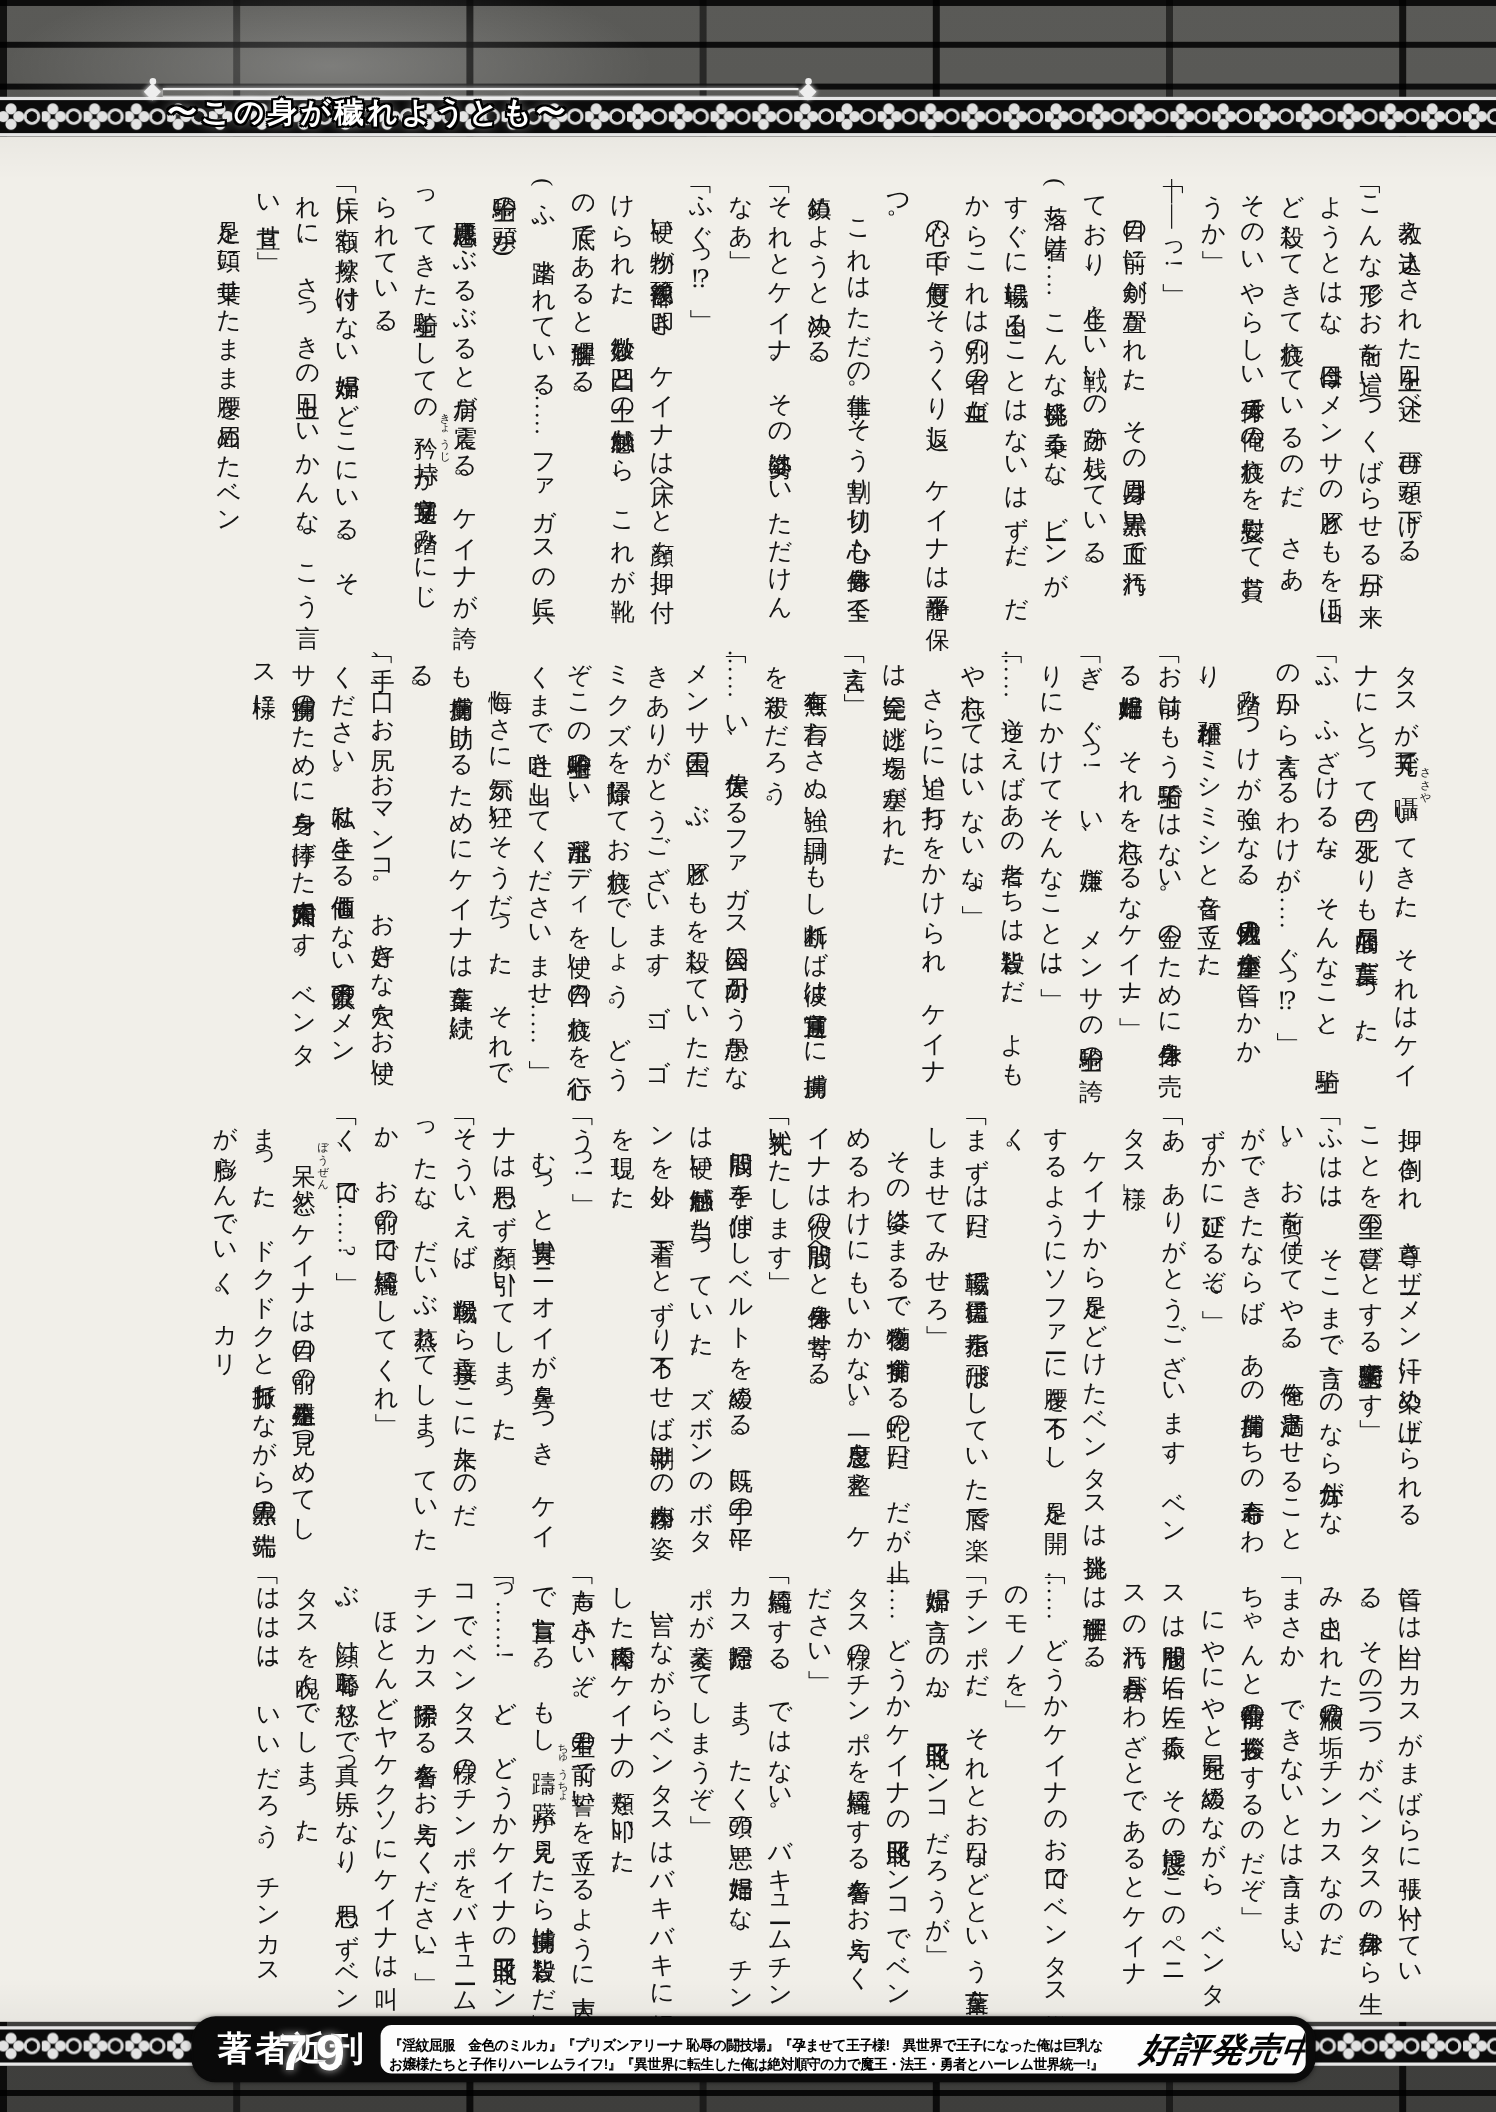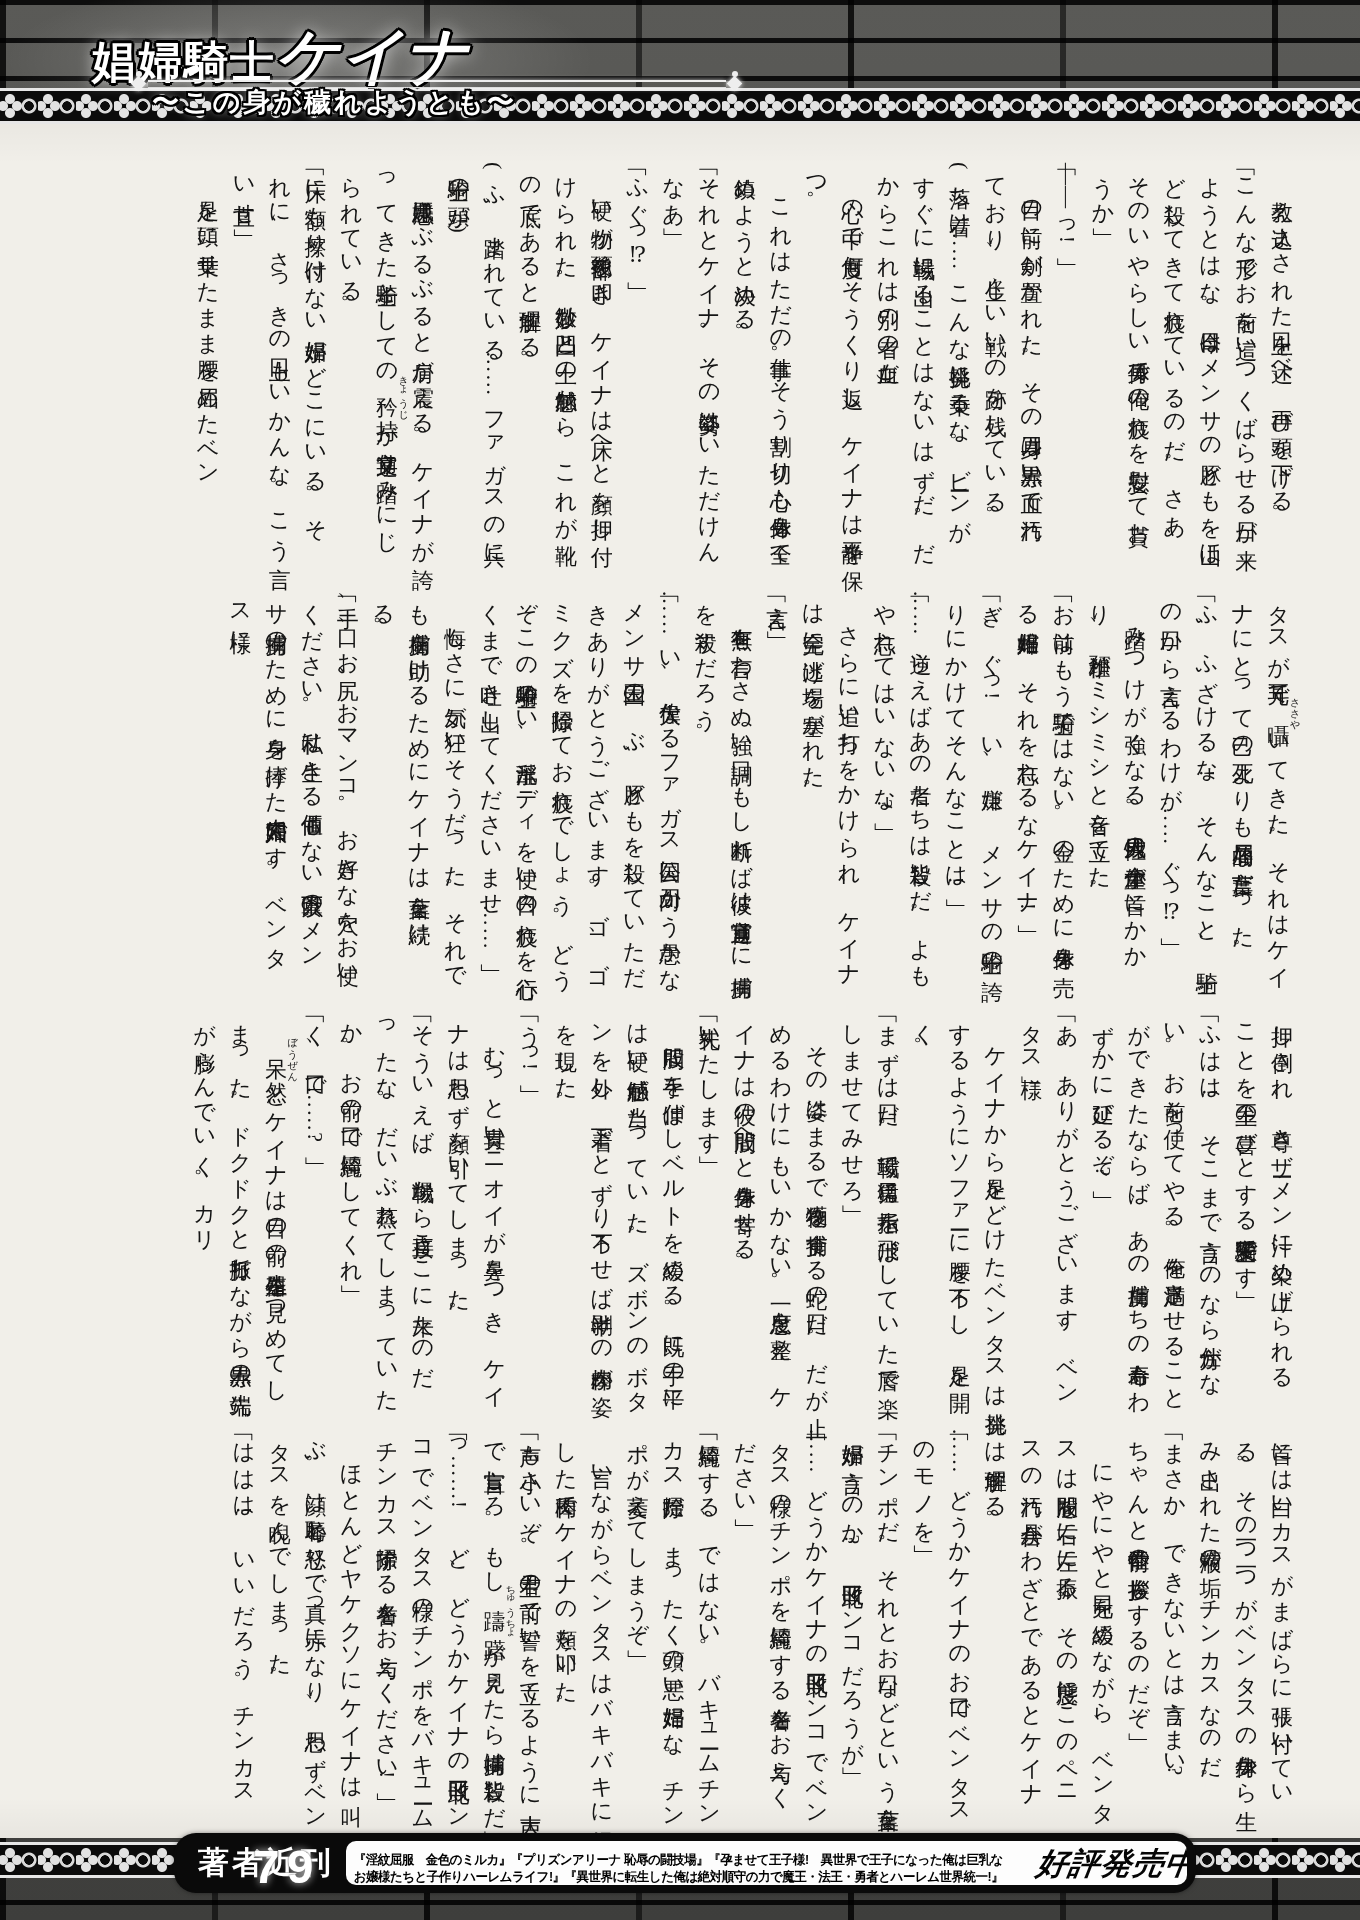--- a/index.html
+++ b/index.html
@@ -95,23 +95,20 @@
   .footer-badge{
     font-weight:900; font-style:italic; font-size:31px; color:#050505;
     white-space:nowrap; padding:0 16px 0 6px; transform:skewX(-8deg); letter-spacing:1px;
   }
 </style>
 </head>
 <body>
 
 <div class="page">
 
-  <div class="header-title">
-    <span class="title-main">娼婦騎士</span><span class="title-name">ケイナ</span>
-  </div>
   <div class="title-rule">
     <span class="rule-orn"></span>
     <span class="rule-line"></span>
     <span class="rule-orn"></span>
   </div>
   <div class="subtitle">〜この身が穢れようとも〜</div>
 
   <div class="floral-band floral-top"></div>
 
   <main class="content">

